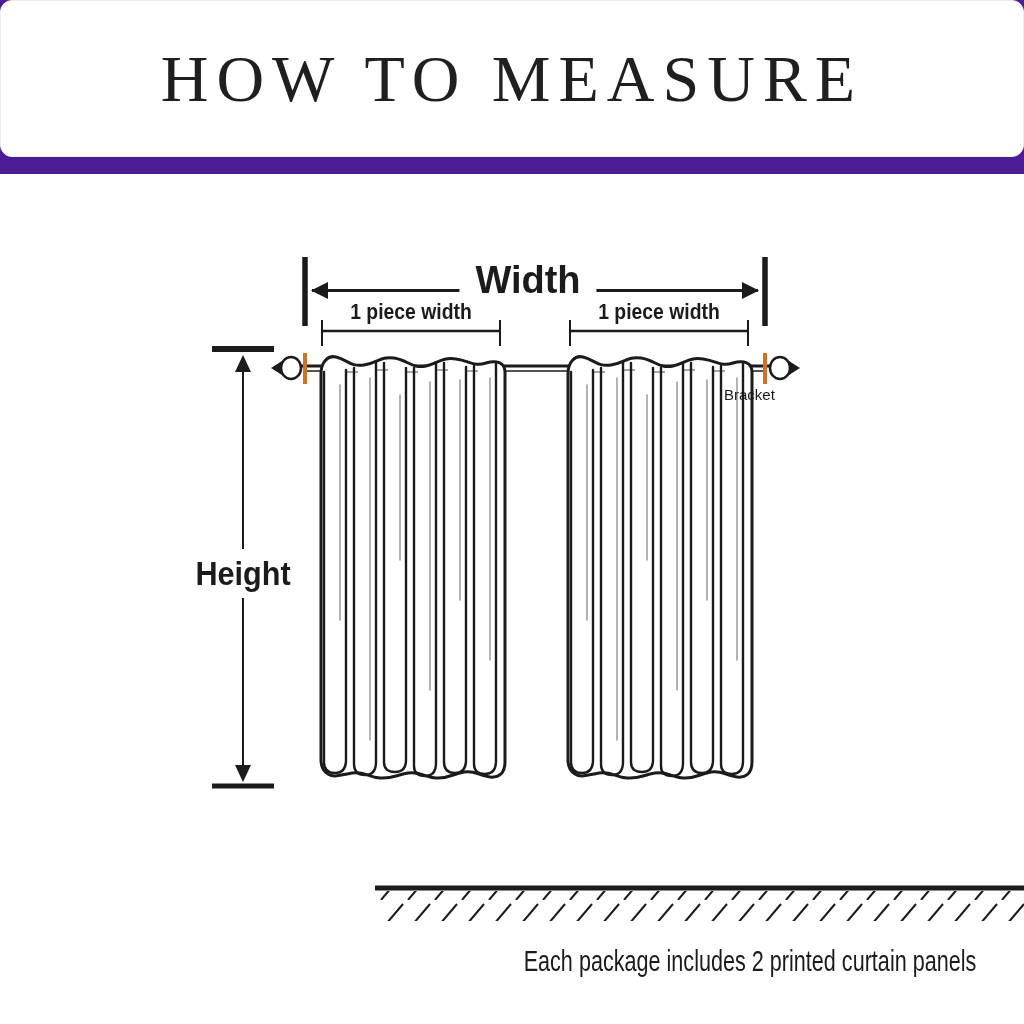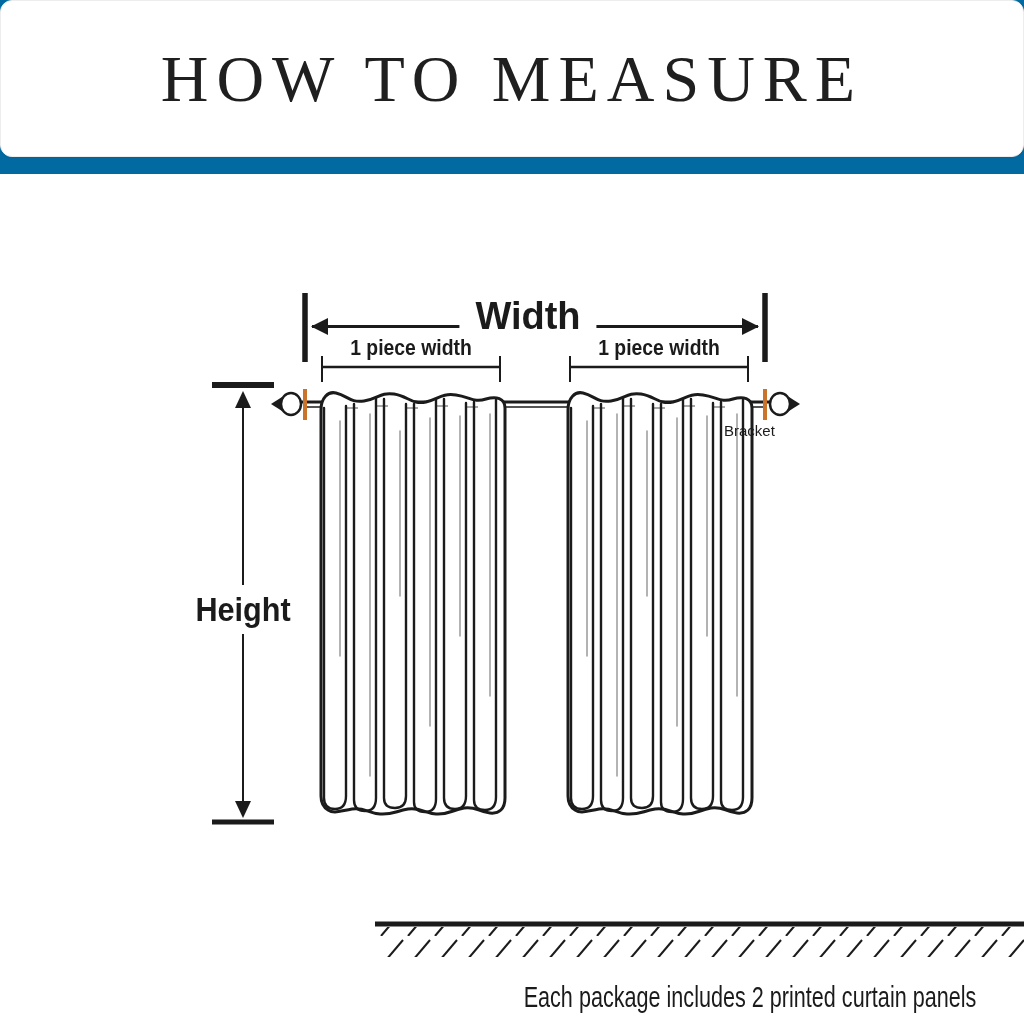--- a/index.html
+++ b/index.html
@@ -1,25 +1,25 @@
 <!DOCTYPE html>
 <html><head>
 <meta charset="utf-8">
 <style>
   html,body{margin:0;padding:0;background:#f4f4f4;}
   #page{position:relative;width:1024px;height:1024px;background:#ffffff;overflow:hidden;
         font-family:"Liberation Sans",sans-serif;}
-  #header-zone{position:absolute;top:0;left:0;right:0;height:174px;background:#0369a1;}
+  #header-zone{position:absolute;top:0;left:0;right:0;height:174px;background:#4c1d95;}
   #title-card{position:absolute;top:0;left:0;right:0;height:155px;background:#fff;
               border:1px solid #ededed;border-radius:12px;
               box-shadow:0 1px 3px rgba(0,0,0,.05);
               display:flex;align-items:center;justify-content:center;}
   #page-title{font-family:"Liberation Serif","DejaVu Serif",serif;font-size:66px;font-weight:400;
               letter-spacing:8px;color:#1f1f1f;white-space:nowrap;}
-  #diagram{position:absolute;inset:0;margin-top:36px;}
+  #diagram{position:absolute;inset:0;}
   .lbl{position:absolute;color:#1b1b1b;white-space:nowrap;line-height:1.1;}
   #width-label{left:528px;top:258px;transform:translateX(-50%);font-size:38px;font-weight:bold;
                background:#fff;padding:2px 16px;z-index:3;}
   .piece-label{top:300px;transform:translateX(-50%) scaleX(.88);font-size:22px;font-weight:bold;z-index:3;}
   #piece-label-left{left:411px;}
   #piece-label-right{left:659px;}
   #height-label{left:243px;top:549px;transform:translateX(-50%) scaleX(.9);font-size:34px;font-weight:bold;
                 background:#fff;padding:6px 8px;z-index:3;}
   #bracket-label{left:724px;top:387px;font-size:15px;z-index:3;}
   #package-caption{left:750px;top:944px;transform:translateX(-50%) scaleX(.72);font-size:30px;z-index:3;}

